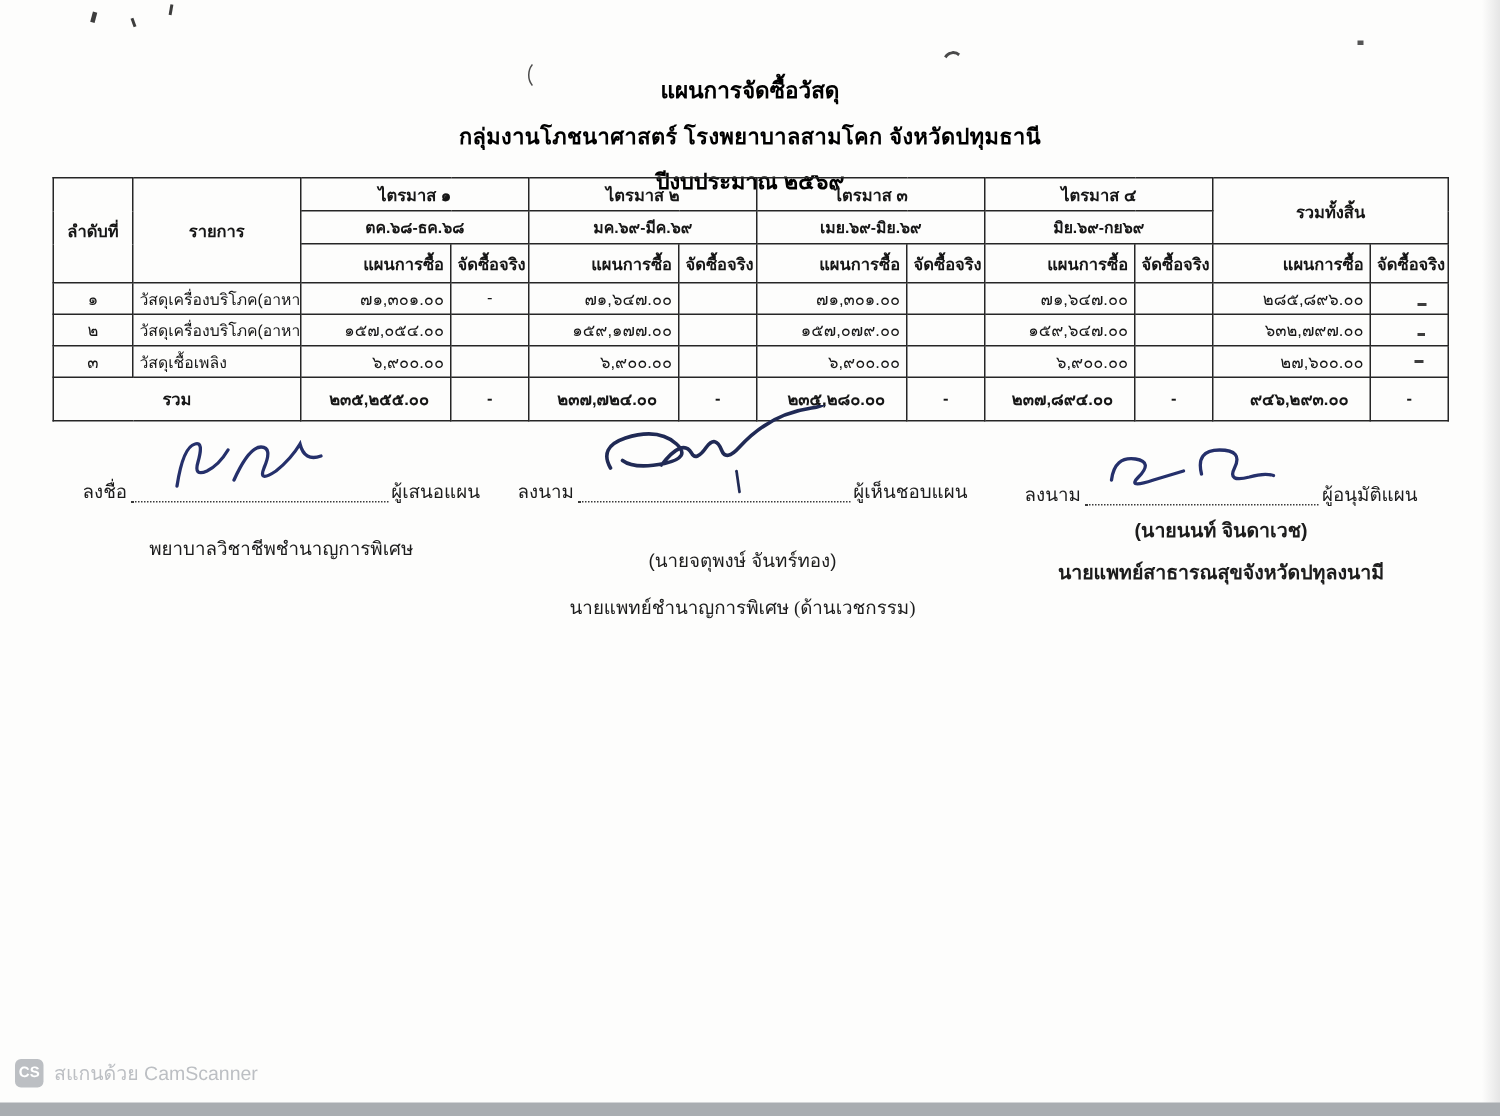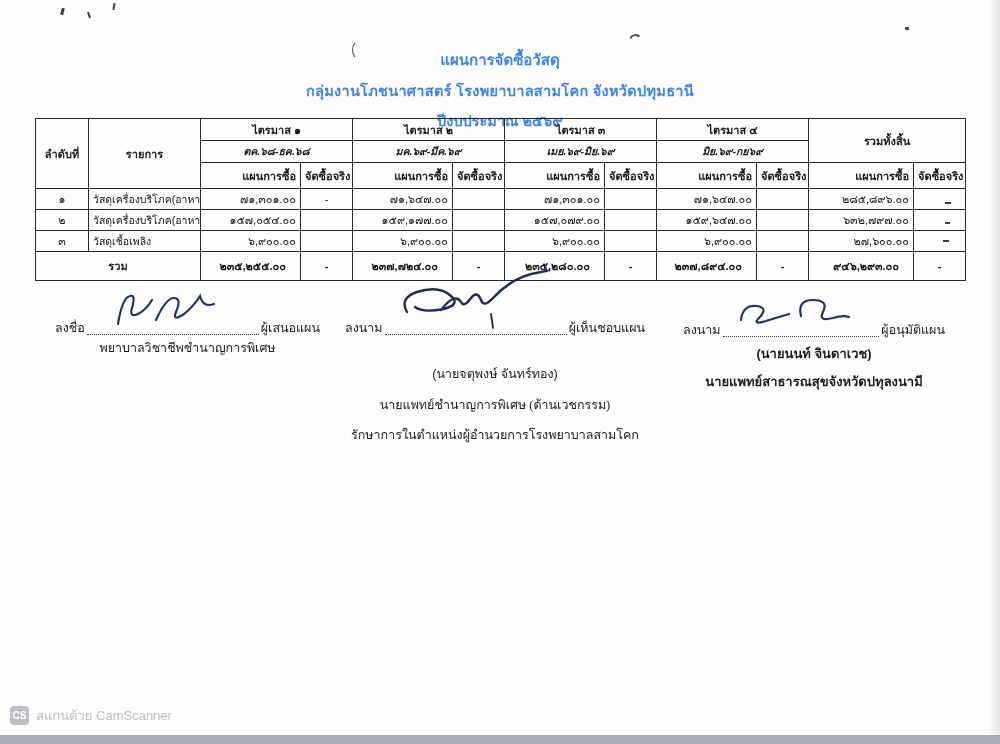--- a/index.html
+++ b/index.html
@@ -3,36 +3,36 @@
 <meta charset="utf-8">
 <style>
   html,body{margin:0;padding:0;background:#e9eaec;}
   .page{
     position:relative;width:1000px;height:744px;margin:0 auto;
     background:#fdfdfc;overflow:hidden;
     font-family:"Liberation Sans", sans-serif;color:#1c1c1c;
   }
   
   .titles{position:absolute;top:48px;left:0;width:100%;text-align:center;}
-  .title-line{font-weight:bold;color:#3b82f6;}
+  .title-line{font-weight:bold;color:#000000;}
   .t1{font-size:15px;margin-bottom:7px;}
   .t2{font-size:14.5px;margin-bottom:7px;letter-spacing:.3px;}
   .t3{font-size:14.5px;}
   
   table.plan{
     position:absolute;left:35px;top:118px;width:930px;
     border-collapse:collapse;table-layout:fixed;
     font-size:11px;color:#161616;
   }
   table.plan td,table.plan th{
     border:1.4px solid #262626;padding:0 4px;overflow:hidden;
     font-weight:bold;white-space:nowrap;
   }
   tr.hrow1 td{height:21px;text-align:center;}
-  tr.hrow2 td{height:21px;text-align:center;font-size:10.5px;font-style:italic;}
+  tr.hrow2 td{height:21px;text-align:center;font-size:10.5px;}
   tr.hrow3 td{height:25px;text-align:right;}
   tr.drow td{height:20px;font-weight:normal;}
   tr.trow td{height:28px;font-size:11px;}
   td.cnum{text-align:center;}
   td.item{text-align:left;padding-left:5px;font-size:10.5px;}
   td.val{text-align:right;padding-right:12px;}
   td.dash{text-align:center;}
   tr.trow td.val{padding-right:14px;}
   
   .sig-block{position:absolute;}
@@ -178,36 +178,35 @@
 
   <div class="sig-block" style="left:55px;top:318px;width:265px;">
     <svg class="sig-svg" style="left:55px;top:-30px;" width="130" height="42" viewBox="0 0 130 42">
       <path d="M8 36 q4 -26 12 -28 q6 -2 2 12 q-3 10 6 6 q8 -4 14 -14 M46 32 q10 -22 18 -22 q8 0 2 14 q-4 10 8 2 q10 -8 16 -18 q3 12 14 8" fill="none" stroke="#25306b" stroke-width="2.2" stroke-linecap="round"></path>
     </svg>
     <div class="sig-line">
       <span>ลงชื่อ</span>
       <span class="dots"></span>
       <span>ผู้เสนอแผน</span>
     </div>
-    <div class="sig-center" style="margin-top:0;">พยาบาลวิชาชีพชำนาญการพิเศษ</div>
+    <div class="sig-center" style="margin-top:18px;">พยาบาลวิชาชีพชำนาญการพิเศษ</div>
   </div>
 
   <div class="sig-block" style="left:345px;top:318px;width:300px;">
     <svg class="sig-svg" style="left:50px;top:-48px;" width="190" height="60" viewBox="0 0 190 60">
       <path d="M12 42 q-8 -14 10 -20 q22 -7 34 4 q10 9 -8 13 q-20 4 -28 -2 M46 40 q14 -18 20 -8 q3 6 10 -4 q6 -8 10 2 q3 8 12 -2 q20 -22 48 -26 q14 -2 8 -8" fill="none" stroke="#202a55" stroke-width="2.4" stroke-linecap="round"></path>
       <path d="M96 44 l2 14" fill="none" stroke="#202a55" stroke-width="1.8" stroke-linecap="round"></path>
     </svg>
     <div class="sig-line">
       <span>ลงนาม</span>
       <span class="dots"></span>
       <span>ผู้เห็นชอบแผน</span>
     </div>
     <div class="sig-center" style="margin-top:26px;">(นายจตุพงษ์ จันทร์ทอง)</div>
     <div class="sig-center" style="margin-top:11px;font-family:Liberation Serif, serif;">นายแพทย์ชำนาญการพิเศษ (ด้านเวชกรรม)</div>
-    <div class="sig-center" style="margin-top:10px;">รักษาการในตำแหน่งผู้อำนวยการโรงพยาบาลสามโคก</div>
   </div>
 
   <div class="sig-block" style="left:683px;top:320px;width:262px;">
     <svg class="sig-svg" style="left:48px;top:-28px;" width="140" height="40" viewBox="0 0 140 40">
       <path d="M10 28 q2 -16 16 -14 q12 2 2 12 q-8 8 10 2 l20 -6 M70 24 q-4 -16 12 -16 q16 0 10 12 q-5 10 10 6 q10 -3 16 -1" fill="none" stroke="#25306b" stroke-width="2.2" stroke-linecap="round"></path>
     </svg>
     <div class="sig-line">
       <span>ลงนาม</span>
       <span class="dots"></span>
       <span>ผู้อนุมัติแผน</span>

